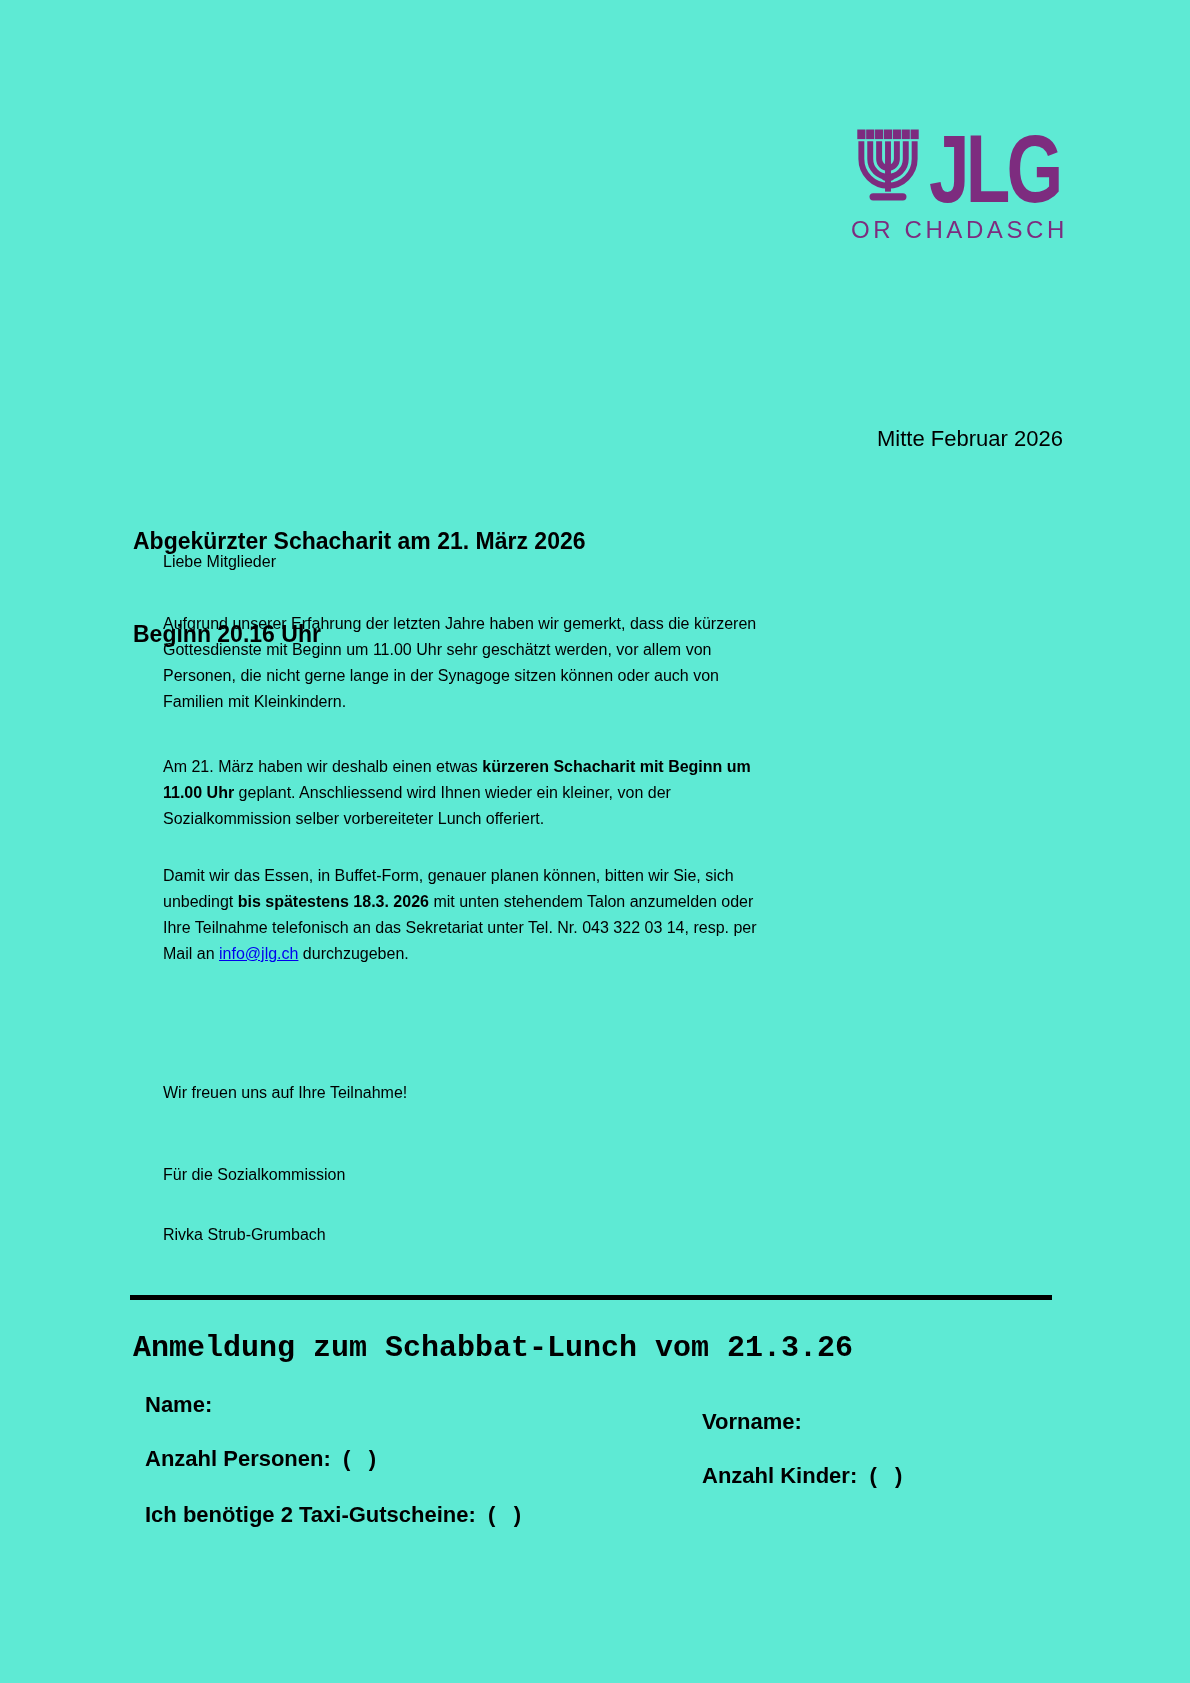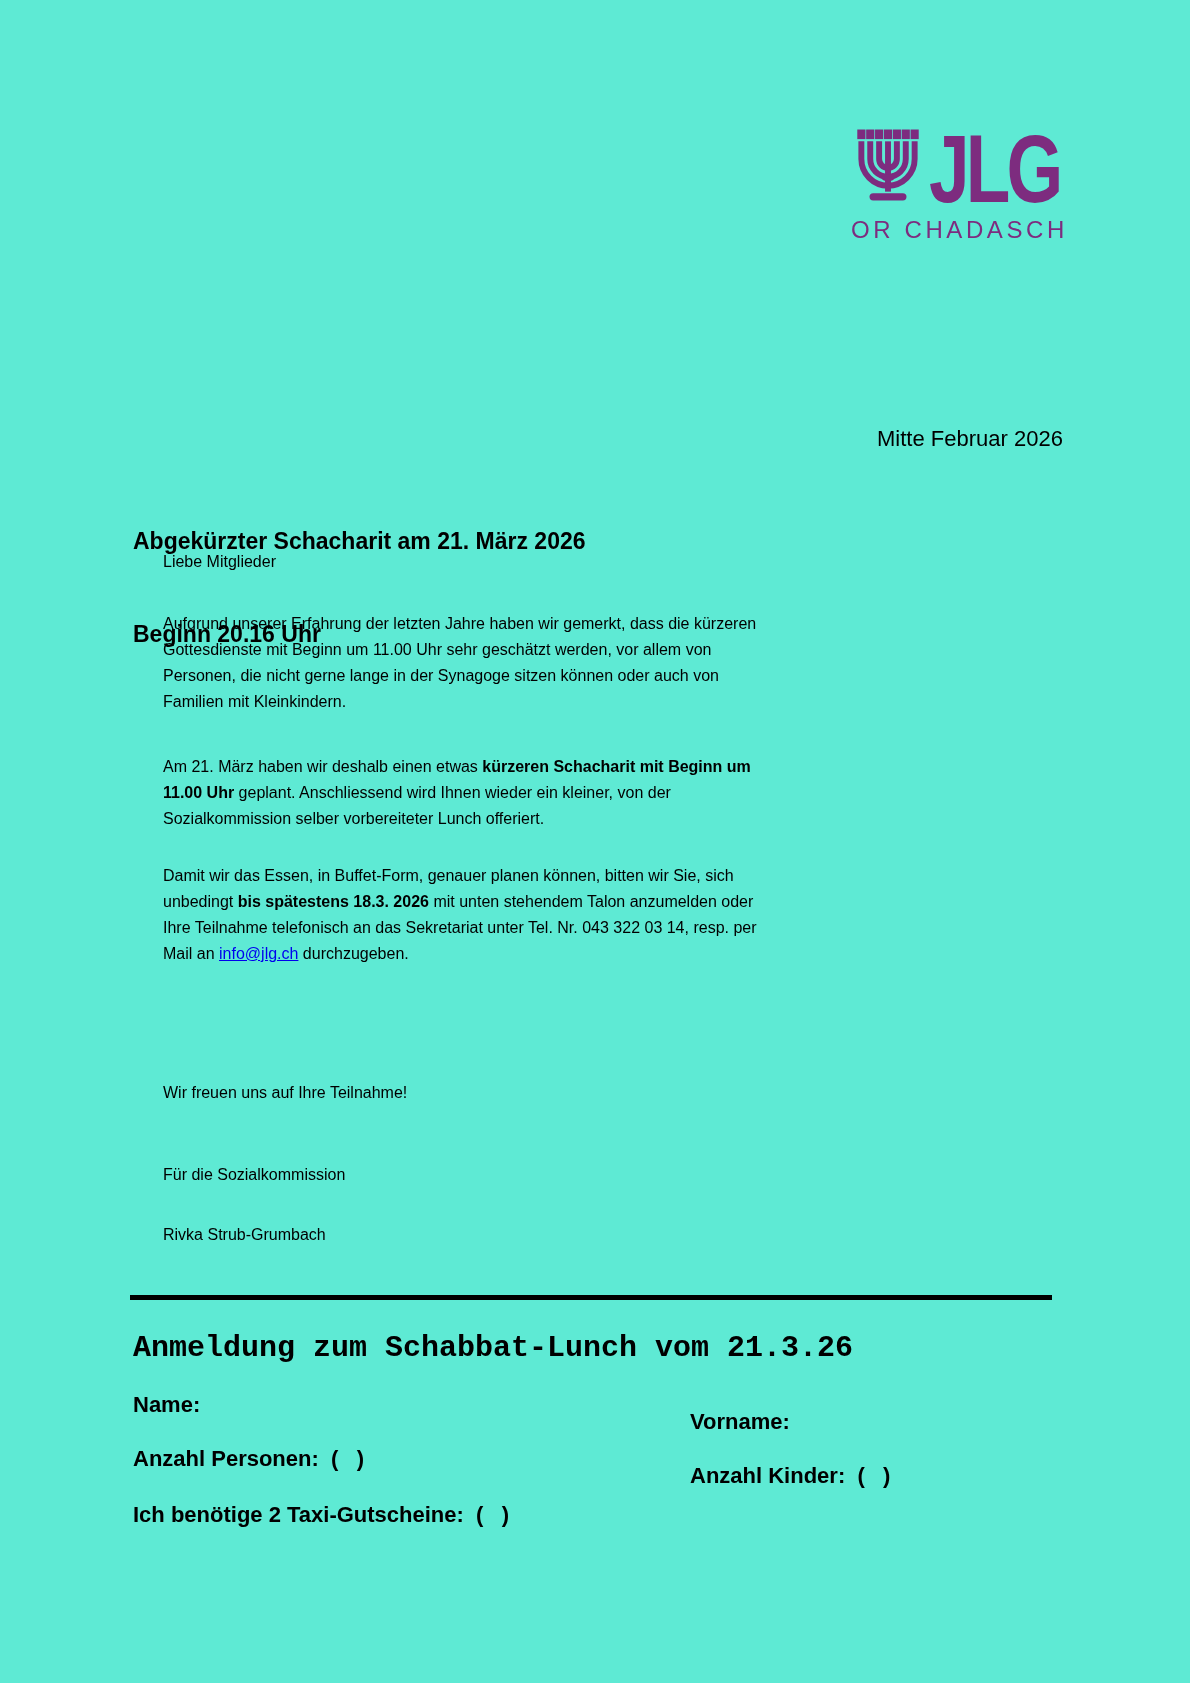--- a/index.html
+++ b/index.html
@@ -40,21 +40,21 @@
     position: absolute; left: 133px; top: 464px; width: 846px;
     text-align: left; font-weight: bold; font-size: 23px; line-height: 31px; white-space: pre;
   }
   .body-text { position: absolute; left: 133px; font-size: 16px; line-height: 26px; white-space: pre; margin-left: 30px; }
   .b { font-weight: bold; }
   a.email { color: var(--link); text-decoration: underline; cursor: pointer; }
 
   
   .divider { position: absolute; left: 130px; top: 1295px; width: 922px; height: 5px; background: #000; }
   .form-heading { position: absolute; left: 133px; top: 1335px; font-size: 30px; line-height: 26px; font-weight: bold; white-space: pre; font-family: Liberation Mono, monospace; }
-  .form-row { position: absolute; left: 0; width: 990px; height: 30px; }
+  .form-row { position: absolute; left: 12px; width: 990px; height: 30px; }
   .form-cell { position: absolute; top: 0; font-size: 22px; line-height: 26px; font-weight: bold; white-space: pre; }
   .cell-left { left: 133px; }
   .cell-right { left: 690px; margin-top: 17px; }
 </style>
 </head>
 <body>
 
 <div class="page">
 
   <div class="logo">

